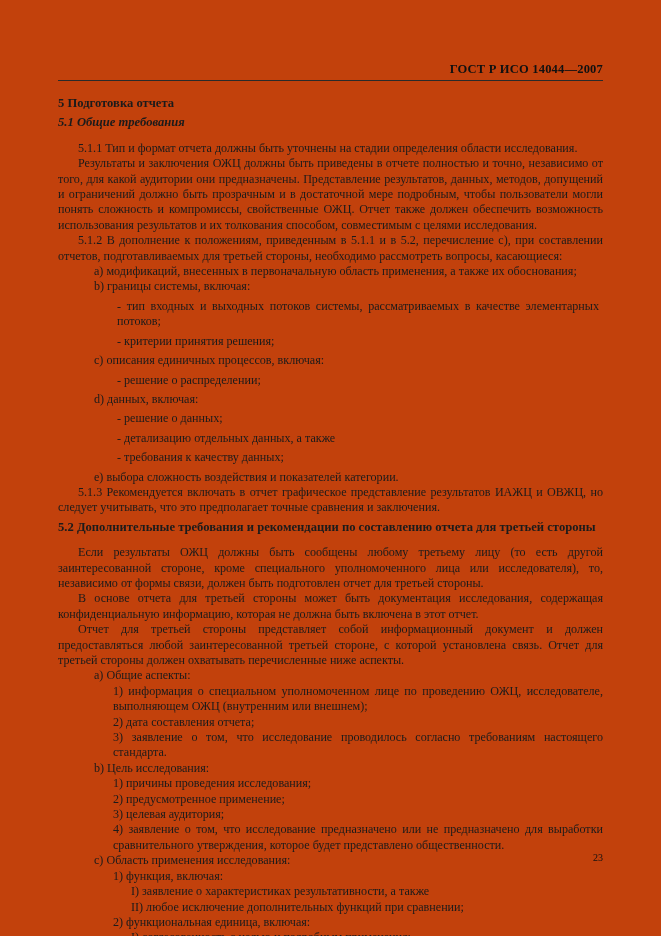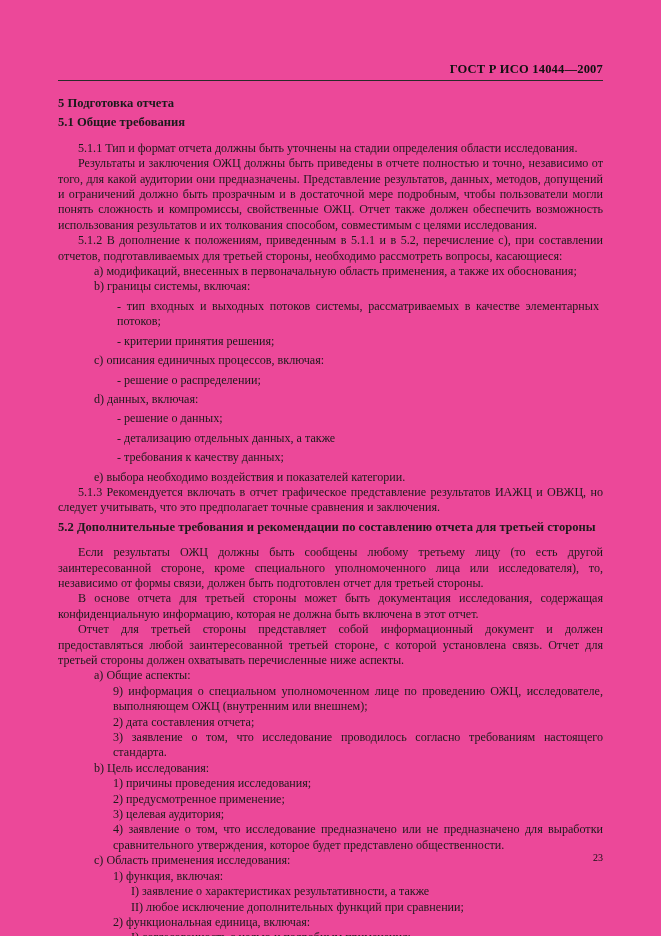--- a/index.html
+++ b/index.html
@@ -4,21 +4,21 @@
 <style>
   html, body {
     margin: 0;
     padding: 0;
     background: #ffffff;
   }
   .page {
     position: relative;
     width: 661px;
     height: 936px;
-    background: #ec4899;
+    background: #c2410c;
     font-family: "Liberation Serif", serif;
     color: #1b1b1b;
     overflow: hidden;
   }
   .header {
     position: absolute;
     top: 62px;
     right: 58px;
     font-family: "Liberation Serif", serif;
     font-size: 12.5px;
@@ -51,20 +51,21 @@
     padding: 0;
     text-align: left;
   }
   .sec-5 {
     margin-top: 4px;
     margin-left: 12px;
   }
   .sec-51 {
     margin-top: 19px;
     margin-left: 18px;
+    font-style: italic;
   }
   .sec-52 {
     margin-top: 15px;
     margin-left: 18px;
     text-align: left;
   }
   p.para {
     margin: 0;
     padding: 0;
     text-indent: 20px;
@@ -125,32 +126,32 @@
     <p class="lvl1">a)  модификаций, внесенных в первоначальную область применения, а также их обоснования;</p>
     <p class="lvl1">b)  границы системы, включая:</p>
     <p class="lvl2-dash">- тип входных и выходных потоков системы, рассматриваемых в качестве элементарных потоков;</p>
     <p class="lvl2-dash">- критерии принятия решения;</p>
     <p class="lvl1">c)  описания единичных процессов, включая:</p>
     <p class="lvl2-dash">- решение о распределении;</p>
     <p class="lvl1">d)  данных, включая:</p>
     <p class="lvl2-dash">- решение о данных;</p>
     <p class="lvl2-dash">- детализацию отдельных данных, а также</p>
     <p class="lvl2-dash">- требования к качеству данных;</p>
-    <p class="lvl1">e)  выбора необходимо воздействия и показателей категории.</p>
+    <p class="lvl1">e)  выбора сложность воздействия и показателей категории.</p>
 
     <p class="para">5.1.3  Рекомендуется включать в отчет графическое представление результатов ИАЖЦ и ОВЖЦ, но следует учитывать, что это предполагает точные сравнения и заключения.</p>
 
     <h2 class="sec sec-52">5.2  Дополнительные требования и рекомендации по составлению отчета для третьей стороны</h2>
 
     <p class="para first-after-head">Если результаты ОЖЦ должны быть сообщены любому третьему лицу (то есть другой заинтересованной стороне, кроме специального уполномоченного лица или исследователя), то, независимо от формы связи, должен быть подготовлен отчет для третьей стороны.</p>
     <p class="para">В основе отчета для третьей стороны может быть документация исследования, содержащая конфиденциальную информацию, которая не должна быть включена в этот отчет.</p>
     <p class="para">Отчет для третьей стороны представляет собой информационный документ и должен предоставляться любой заинтересованной третьей стороне, с которой установлена связь. Отчет для третьей стороны должен охватывать перечисленные ниже аспекты.</p>
 
     <p class="lvl1">a)  Общие аспекты:</p>
-    <p class="lvl2">9)  информация о специальном уполномоченном лице по проведению ОЖЦ, исследователе, выполняющем ОЖЦ (внутренним или внешнем);</p>
+    <p class="lvl2">1)  информация о специальном уполномоченном лице по проведению ОЖЦ, исследователе, выполняющем ОЖЦ (внутренним или внешнем);</p>
     <p class="lvl2">2)  дата составления отчета;</p>
     <p class="lvl2">3)  заявление о том, что исследование проводилось согласно требованиям настоящего стандарта.</p>
 
     <p class="lvl1">b)  Цель исследования:</p>
     <p class="lvl2">1)  причины проведения исследования;</p>
     <p class="lvl2">2)  предусмотренное применение;</p>
     <p class="lvl2">3)  целевая аудитория;</p>
     <p class="lvl2">4)  заявление о том, что исследование предназначено или не предназначено для выработки сравнительного утверждения, которое будет представлено общественности.</p>
 
     <p class="lvl1">c)  Область применения исследования:</p>

